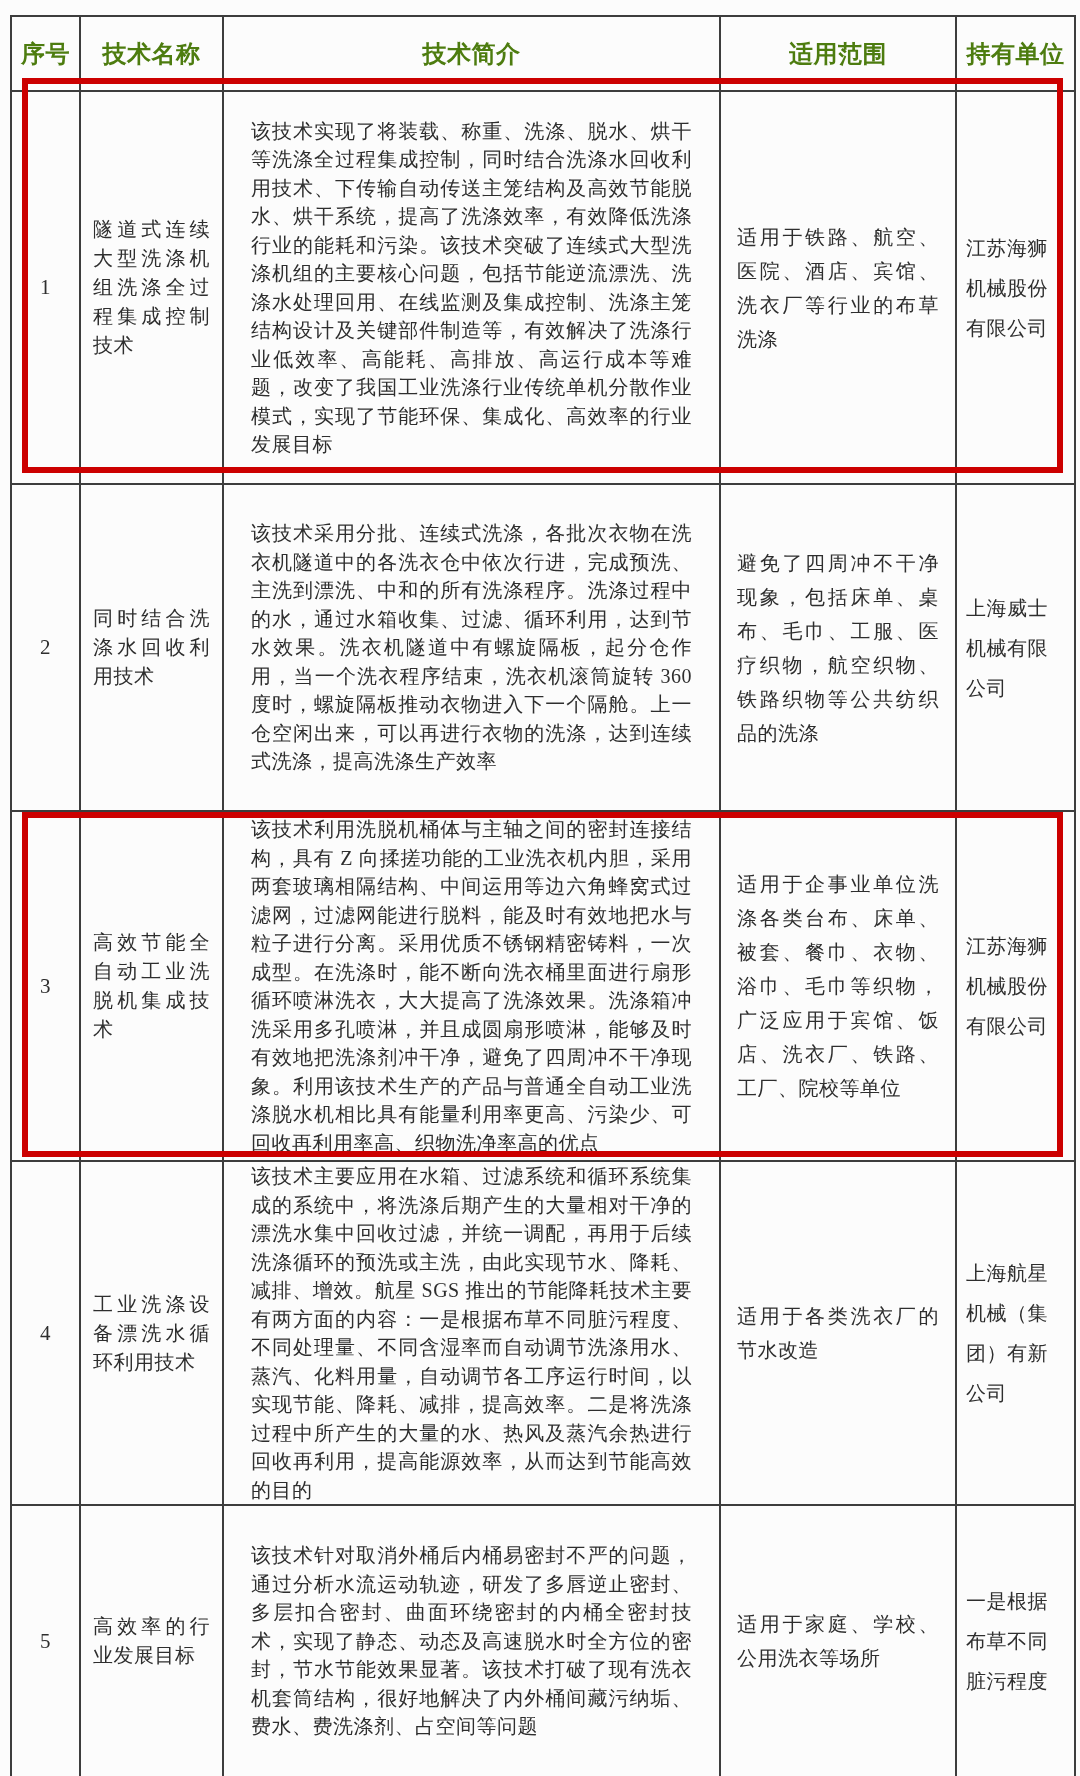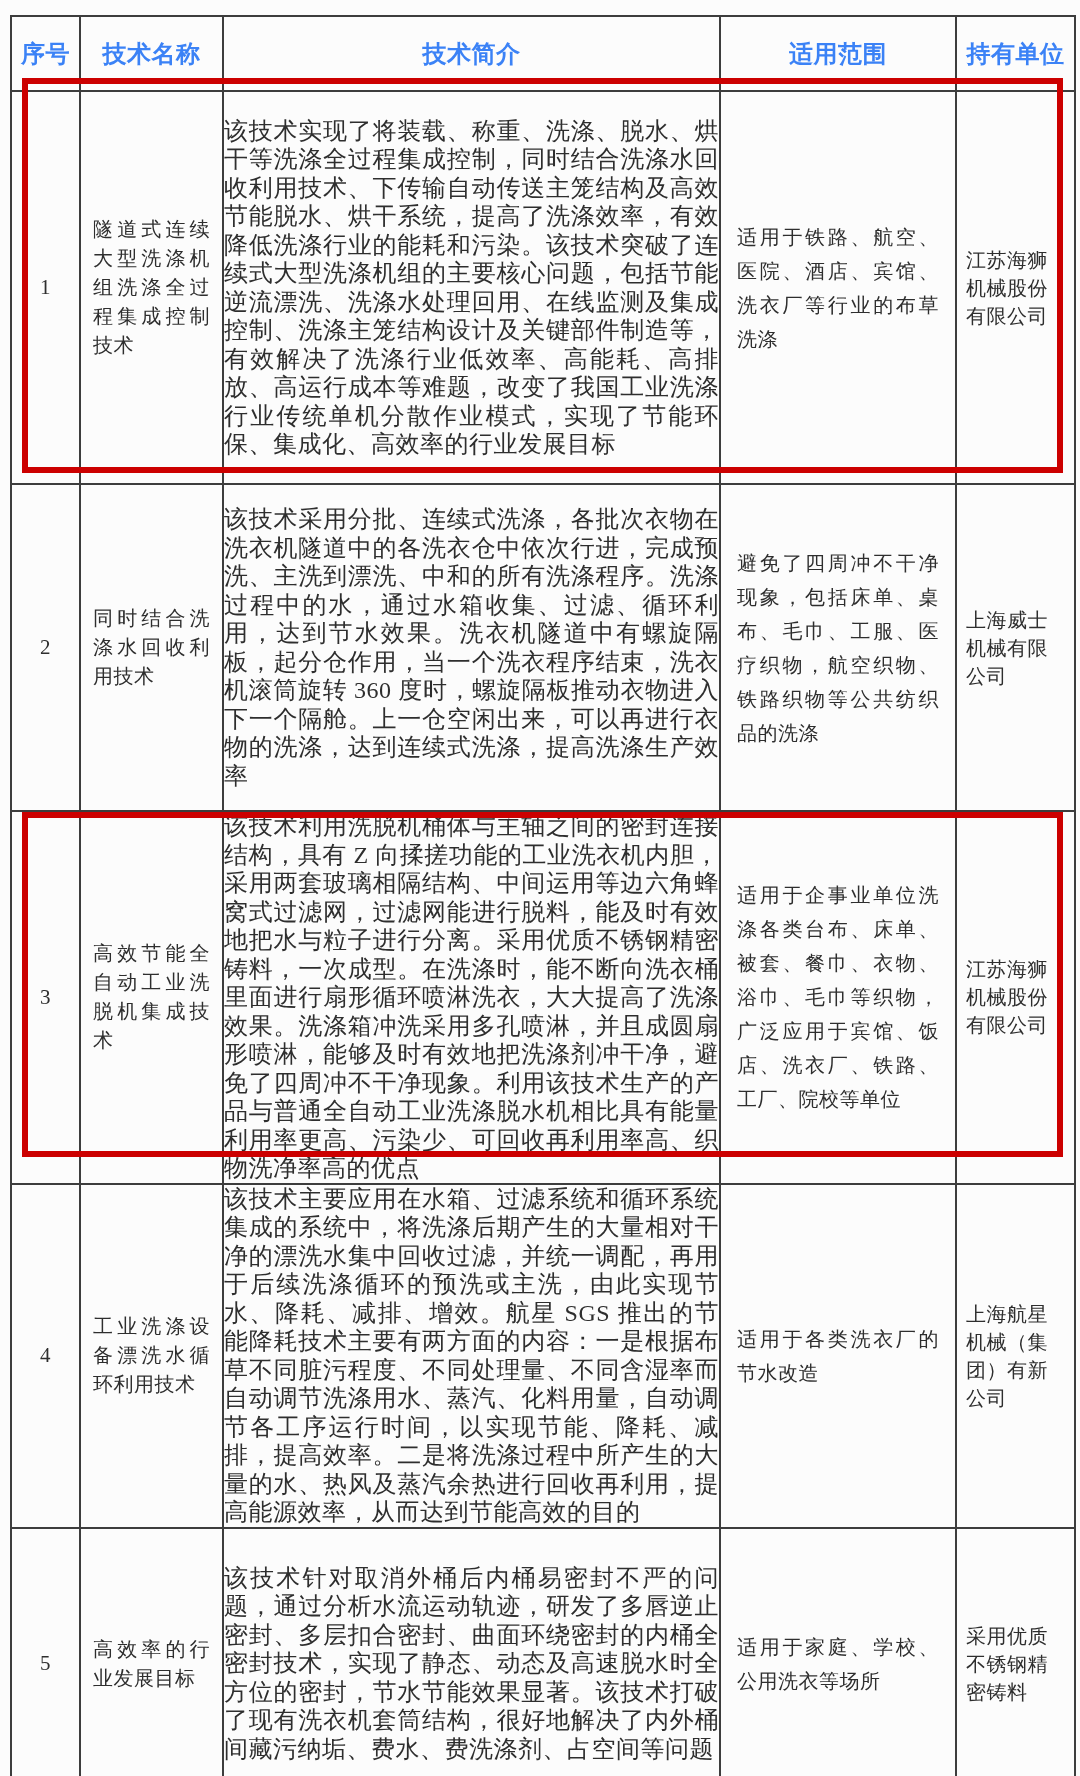--- a/index.html
+++ b/index.html
@@ -41,47 +41,47 @@
   tr.r1{height:393px;}
   tr.r2{height:327px;}
   tr.r3{height:350px;}
   tr.r4{height:329px;}
   tr.r5{height:272px;}
   
   th{
     font-size:24px;
     font-weight:bold;
     text-align:center;
-    color:#3b82f6;
+    color:#4d7c0f;
   }
   td.c-no{
     font-size:21px;
     text-align:center;
   }
   td.c-name{
     font-size:20px;
     line-height:29px;
     padding:0 12px;
     text-align:justify;
   }
   td.c-brief{
-    font-size:24px;
+    font-size:20px;
     line-height:28.5px;
-    padding:0 0;
+    padding:0 27px;
     text-align:justify;
   }
   td.c-scope{
     font-size:20px;
     line-height:34px;
     padding:12px 16px;
     text-align:justify;
   }
   td.c-holder{
     font-size:20px;
-    line-height:28px;
+    line-height:40px;
     padding:0 9px;
     text-align:left;
   }
   
   .hl{
     position:absolute;
     border:6px solid #cc0000;
     box-sizing:border-box;
     pointer-events:none;
   }
@@ -147,21 +147,21 @@
         <td class="c-name">工业洗涤设备漂洗水循环利用技术</td>
         <td class="c-brief">该技术主要应用在水箱、过滤系统和循环系统集成的系统中，将洗涤后期产生的大量相对干净的漂洗水集中回收过滤，并统一调配，再用于后续洗涤循环的预洗或主洗，由此实现节水、降耗、减排、增效。航星 SGS 推出的节能降耗技术主要有两方面的内容：一是根据布草不同脏污程度、不同处理量、不同含湿率而自动调节洗涤用水、蒸汽、化料用量，自动调节各工序运行时间，以实现节能、降耗、减排，提高效率。二是将洗涤过程中所产生的大量的水、热风及蒸汽余热进行回收再利用，提高能源效率，从而达到节能高效的目的</td>
         <td class="c-scope">适用于各类洗衣厂的节水改造</td>
         <td class="c-holder">上海航星机械（集团）有新公司</td>
       </tr>
       <tr class="r5">
         <td class="c-no">5</td>
         <td class="c-name">高效率的行业发展目标</td>
         <td class="c-brief">该技术针对取消外桶后内桶易密封不严的问题，通过分析水流运动轨迹，研发了多唇逆止密封、多层扣合密封、曲面环绕密封的内桶全密封技术，实现了静态、动态及高速脱水时全方位的密封，节水节能效果显著。该技术打破了现有洗衣机套筒结构，很好地解决了内外桶间藏污纳垢、费水、费洗涤剂、占空间等问题</td>
         <td class="c-scope">适用于家庭、学校、公用洗衣等场所</td>
-        <td class="c-holder">采用优质不锈钢精密铸料</td>
+        <td class="c-holder">一是根据布草不同脏污程度</td>
       </tr>
     </tbody>
   </table>
 
   <div class="hl hl-1"></div>
   <div class="hl hl-3"></div>
 
 </div>
 
 </body></html>

